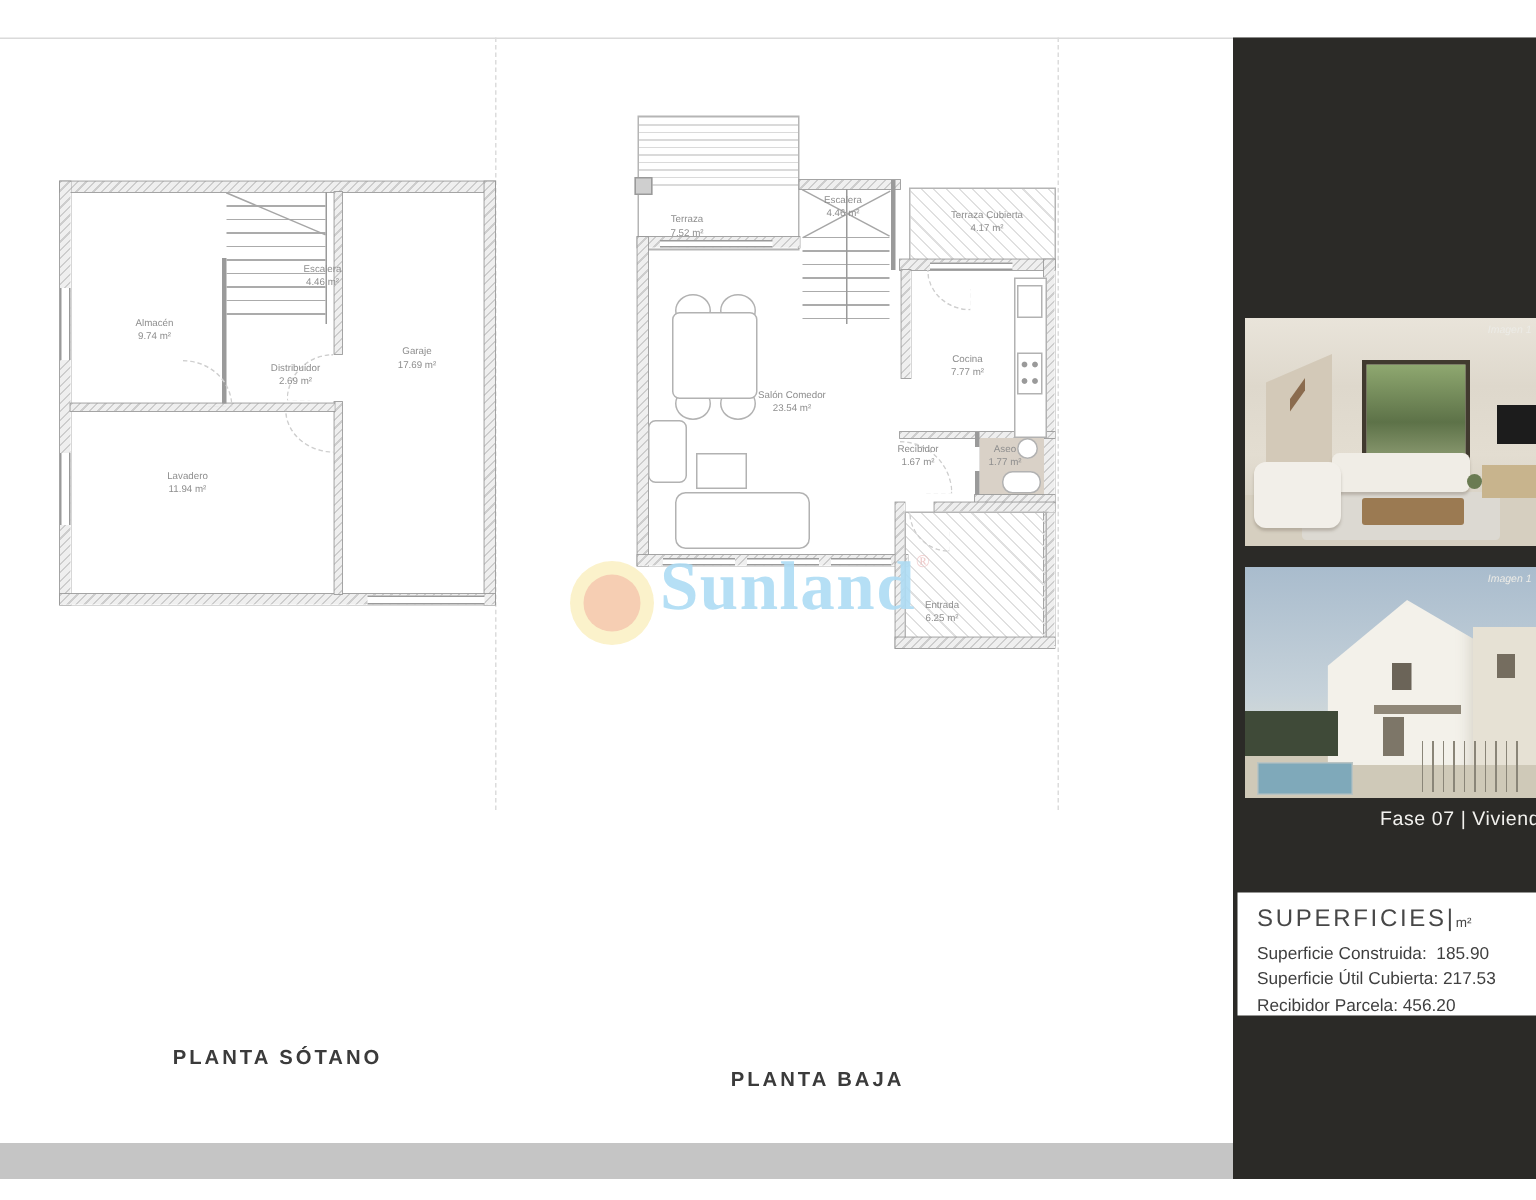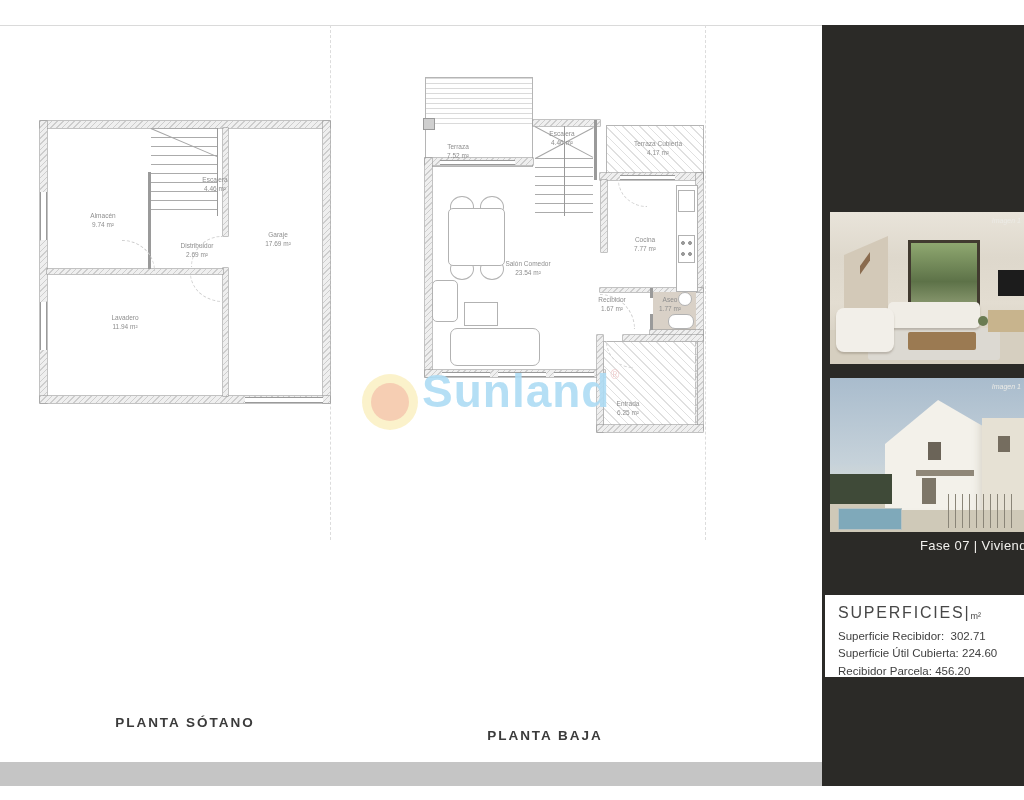--- a/index.html
+++ b/index.html
@@ -17,21 +17,21 @@
   .win{position:absolute;background:#fff;border-top:1px solid #9a9a9a;border-bottom:1px solid #9a9a9a;}
   .winv{position:absolute;background:#fff;border-left:1px solid #9a9a9a;border-right:1px solid #9a9a9a;}
   .furn{position:absolute;background:#fff;border:1px solid #b2b2b2;}
   .hatch{position:absolute;background:repeating-linear-gradient(45deg,#e0e0e0 0 1px,transparent 1px 6px);
          border:1px solid #b5b5b5;}
   .slats{position:absolute;background:repeating-linear-gradient(to bottom,#dadada 0 1px,transparent 1px 5px);}
   .guide{position:absolute;width:0;border-left:1px dashed #dcdcdc;}
   
   .plan-title{position:absolute;font-size:13.5px;font-weight:700;letter-spacing:2px;color:#3b3b3b;text-align:center;}
   
-  #wm{position:absolute;left:360px;top:370px;width:300px;height:70px;opacity:.9;}
+  #wm{position:absolute;left:378px;top:370px;width:300px;height:70px;opacity:.9;font-family:Liberation Serif, serif;}
   #wm .c1{position:absolute;left:2px;top:4px;width:56px;height:56px;border-radius:50%;background:#fbf1c6;}
   #wm .c2{position:absolute;left:11px;top:13px;width:38px;height:38px;border-radius:50%;background:#f6c9ab;}
   #wm .txt{position:absolute;left:62px;top:-6px;font-size:46px;font-weight:700;color:#aedcf4;letter-spacing:1px;}
   #wm .reg{font-size:12px;color:#eec6c6;vertical-align:28px;font-weight:400;}
   
   #sidebar{position:absolute;left:822px;top:25px;width:202px;height:761px;background:#2b2a27;overflow:hidden;}
   .photo{position:absolute;left:8px;width:194px;overflow:hidden;}
   .photo .tag{position:absolute;top:5px;right:3px;font-size:7px;font-style:italic;color:#ecebe6;z-index:9;}
   #phase{position:absolute;left:98px;top:513px;font-size:13px;color:#f2f1ee;letter-spacing:.4px;white-space:nowrap;}
   #supbox{position:absolute;left:3px;top:570px;width:199px;height:82px;background:#ffffff;}
@@ -189,22 +189,22 @@
     <span>6.25 m²</span>
   </div>
 </div>
 
 <div id="wm">
   <div class="c1"></div>
   <div class="c2"></div>
   <div class="txt"><span>Sunland</span><span class="reg">®</span></div>
 </div>
 
-<div class="plan-title" style="left:40px;top:715px;width:290px;">PLANTA SÓTANO</div>
-<div class="plan-title" style="left:420px;top:728px;width:250px;">PLANTA BAJA</div>
+<div class="plan-title" style="left:40px;top:697px;width:290px;">PLANTA SÓTANO</div>
+<div class="plan-title" style="left:420px;top:712px;width:250px;">PLANTA BAJA</div>
 
 <div class="footer-bar"></div>
 
 <div id="sidebar">
 
   <div class="photo" style="top:187px;height:152px;background:linear-gradient(180deg,#e9e4da 0,#ded8cc 30%,#e3ddd1 60%,#cfc8ba 100%);">
     <div class="abs" style="left:14px;top:24px;width:44px;height:86px;background:#d3c9b8;clip-path:polygon(0 100%,0 22%,100% 0,100% 100%);"></div>
     <div class="abs" style="left:30px;top:40px;width:10px;height:70px;background:#8a6b4e;clip-path:polygon(0 20%,100% 0,100% 12%,0 32%);"></div>
     <div class="abs" style="left:78px;top:28px;width:66px;height:62px;background:linear-gradient(180deg,#8fa870 0,#5d7248 62%,#89986f 100%);border:3px solid #413a2f;"></div>
     <div class="abs" style="left:0;top:118px;width:194px;height:34px;background:#d6cfc0;"></div>
@@ -229,18 +229,18 @@
     <div class="abs" style="left:8px;top:130px;width:62px;height:20px;background:#7fa9ba;border:1px solid #b9c3c2;"></div>
     <div class="abs" style="left:118px;top:116px;width:66px;height:34px;background:repeating-linear-gradient(to right,#8a8578 0 1px,transparent 1px 7px);"></div>
     <div class="tag">Imagen 1</div>
   </div>
 
   <div id="phase">Fase 07 |  Vivienda</div>
 
   <div id="supbox">
     <div class="ttl"><span>SUPERFICIES</span><span>|</span><span class="unit">m²</span></div>
     <div class="rows">
-      <div><span>Superficie Recibidor:</span>&nbsp; <span>302.71</span></div>
-      <div><span>Superficie Útil Cubierta:</span> <span>224.60</span></div>
+      <div><span>Superficie Construida:</span>&nbsp; <span>185.90</span></div>
+      <div><span>Superficie Útil Cubierta:</span> <span>217.53</span></div>
       <div><span>Recibidor Parcela:</span> <span>456.20</span></div>
     </div>
   </div>
 </div>
 
 </body></html>

